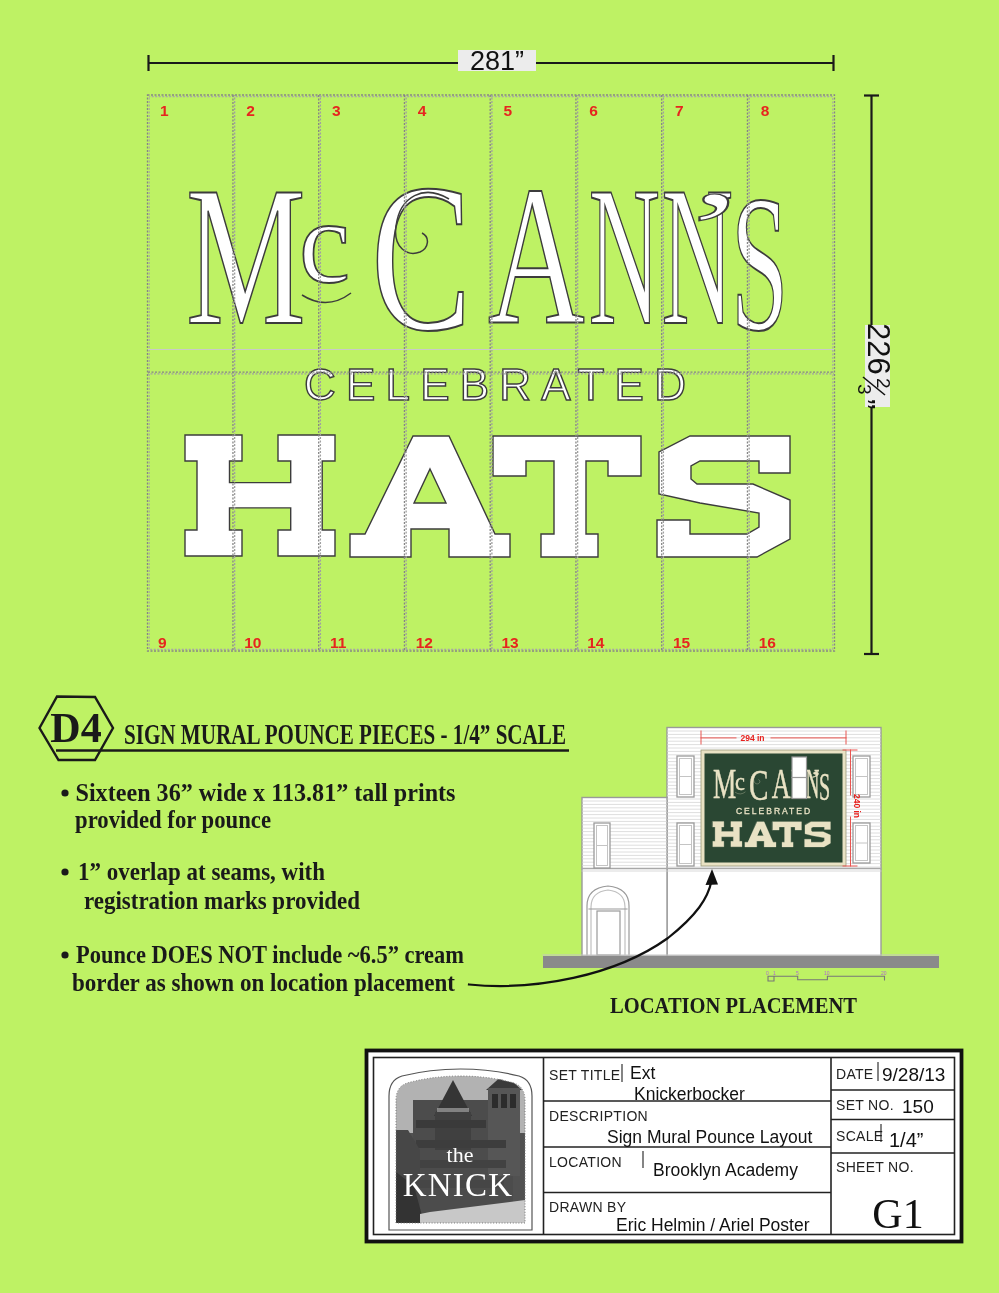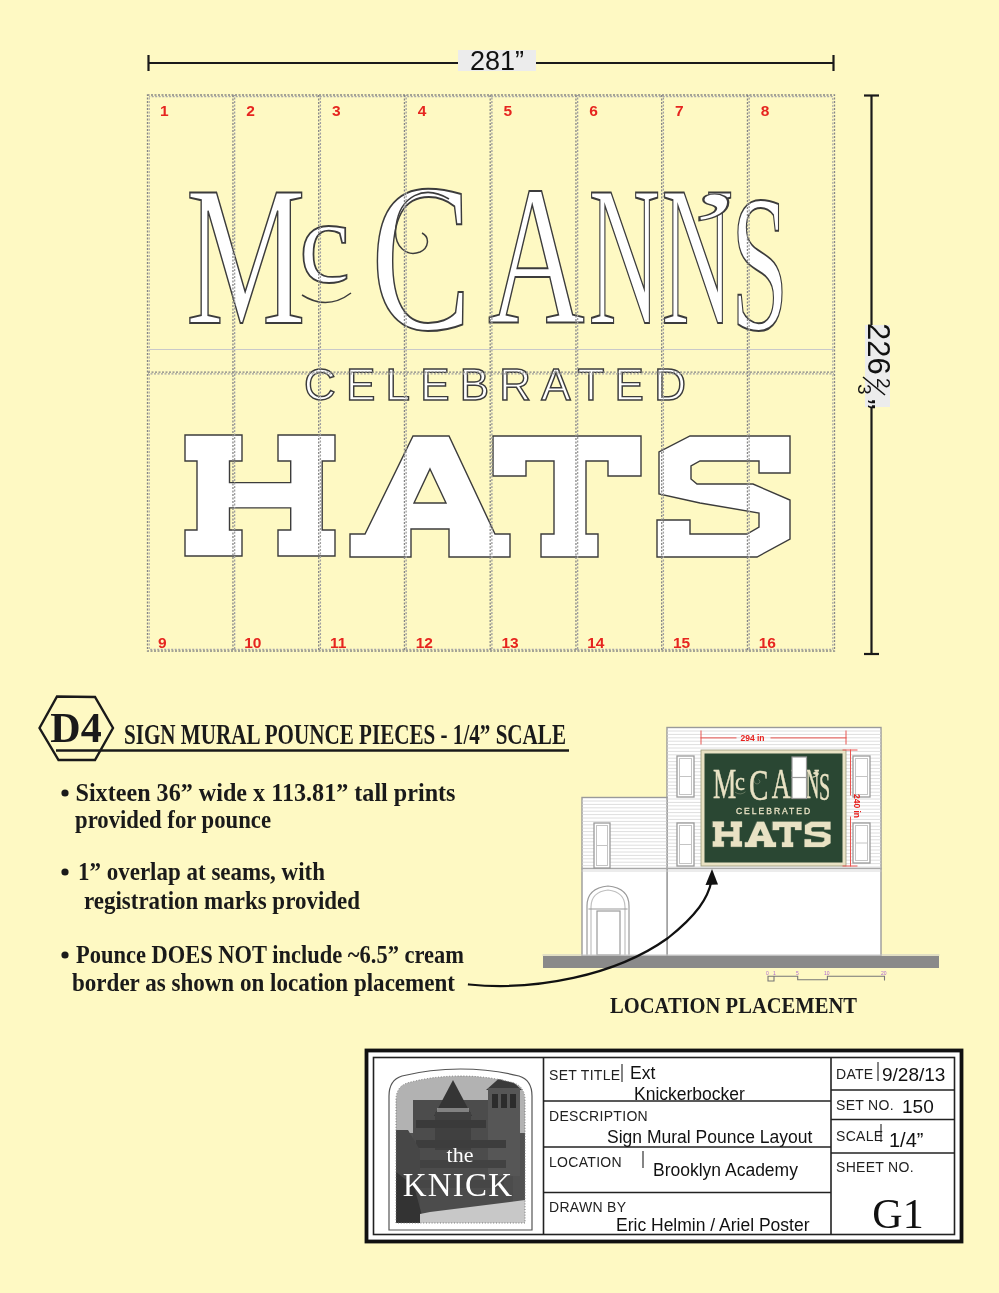--- a/index.html
+++ b/index.html
@@ -1,16 +1,16 @@
 <!DOCTYPE html>
 <html><head>
 <meta charset="utf-8">
 <style>
 html,body{margin:0;padding:0;background:#ffffff;}
-#page{position:relative;width:999px;height:1293px;background:#fef9c3;overflow:hidden;
+#page{position:relative;width:999px;height:1293px;background:#bef264;overflow:hidden;
 font-family:"Liberation Sans",sans-serif;}
 svg{position:absolute;top:0;left:0;}
 </style>
 </head>
 <body>
 <div id="page">
 <svg width="999" height="1293" viewBox="0 0 999 1293">
 <defs>
 
 <g id="brand">

